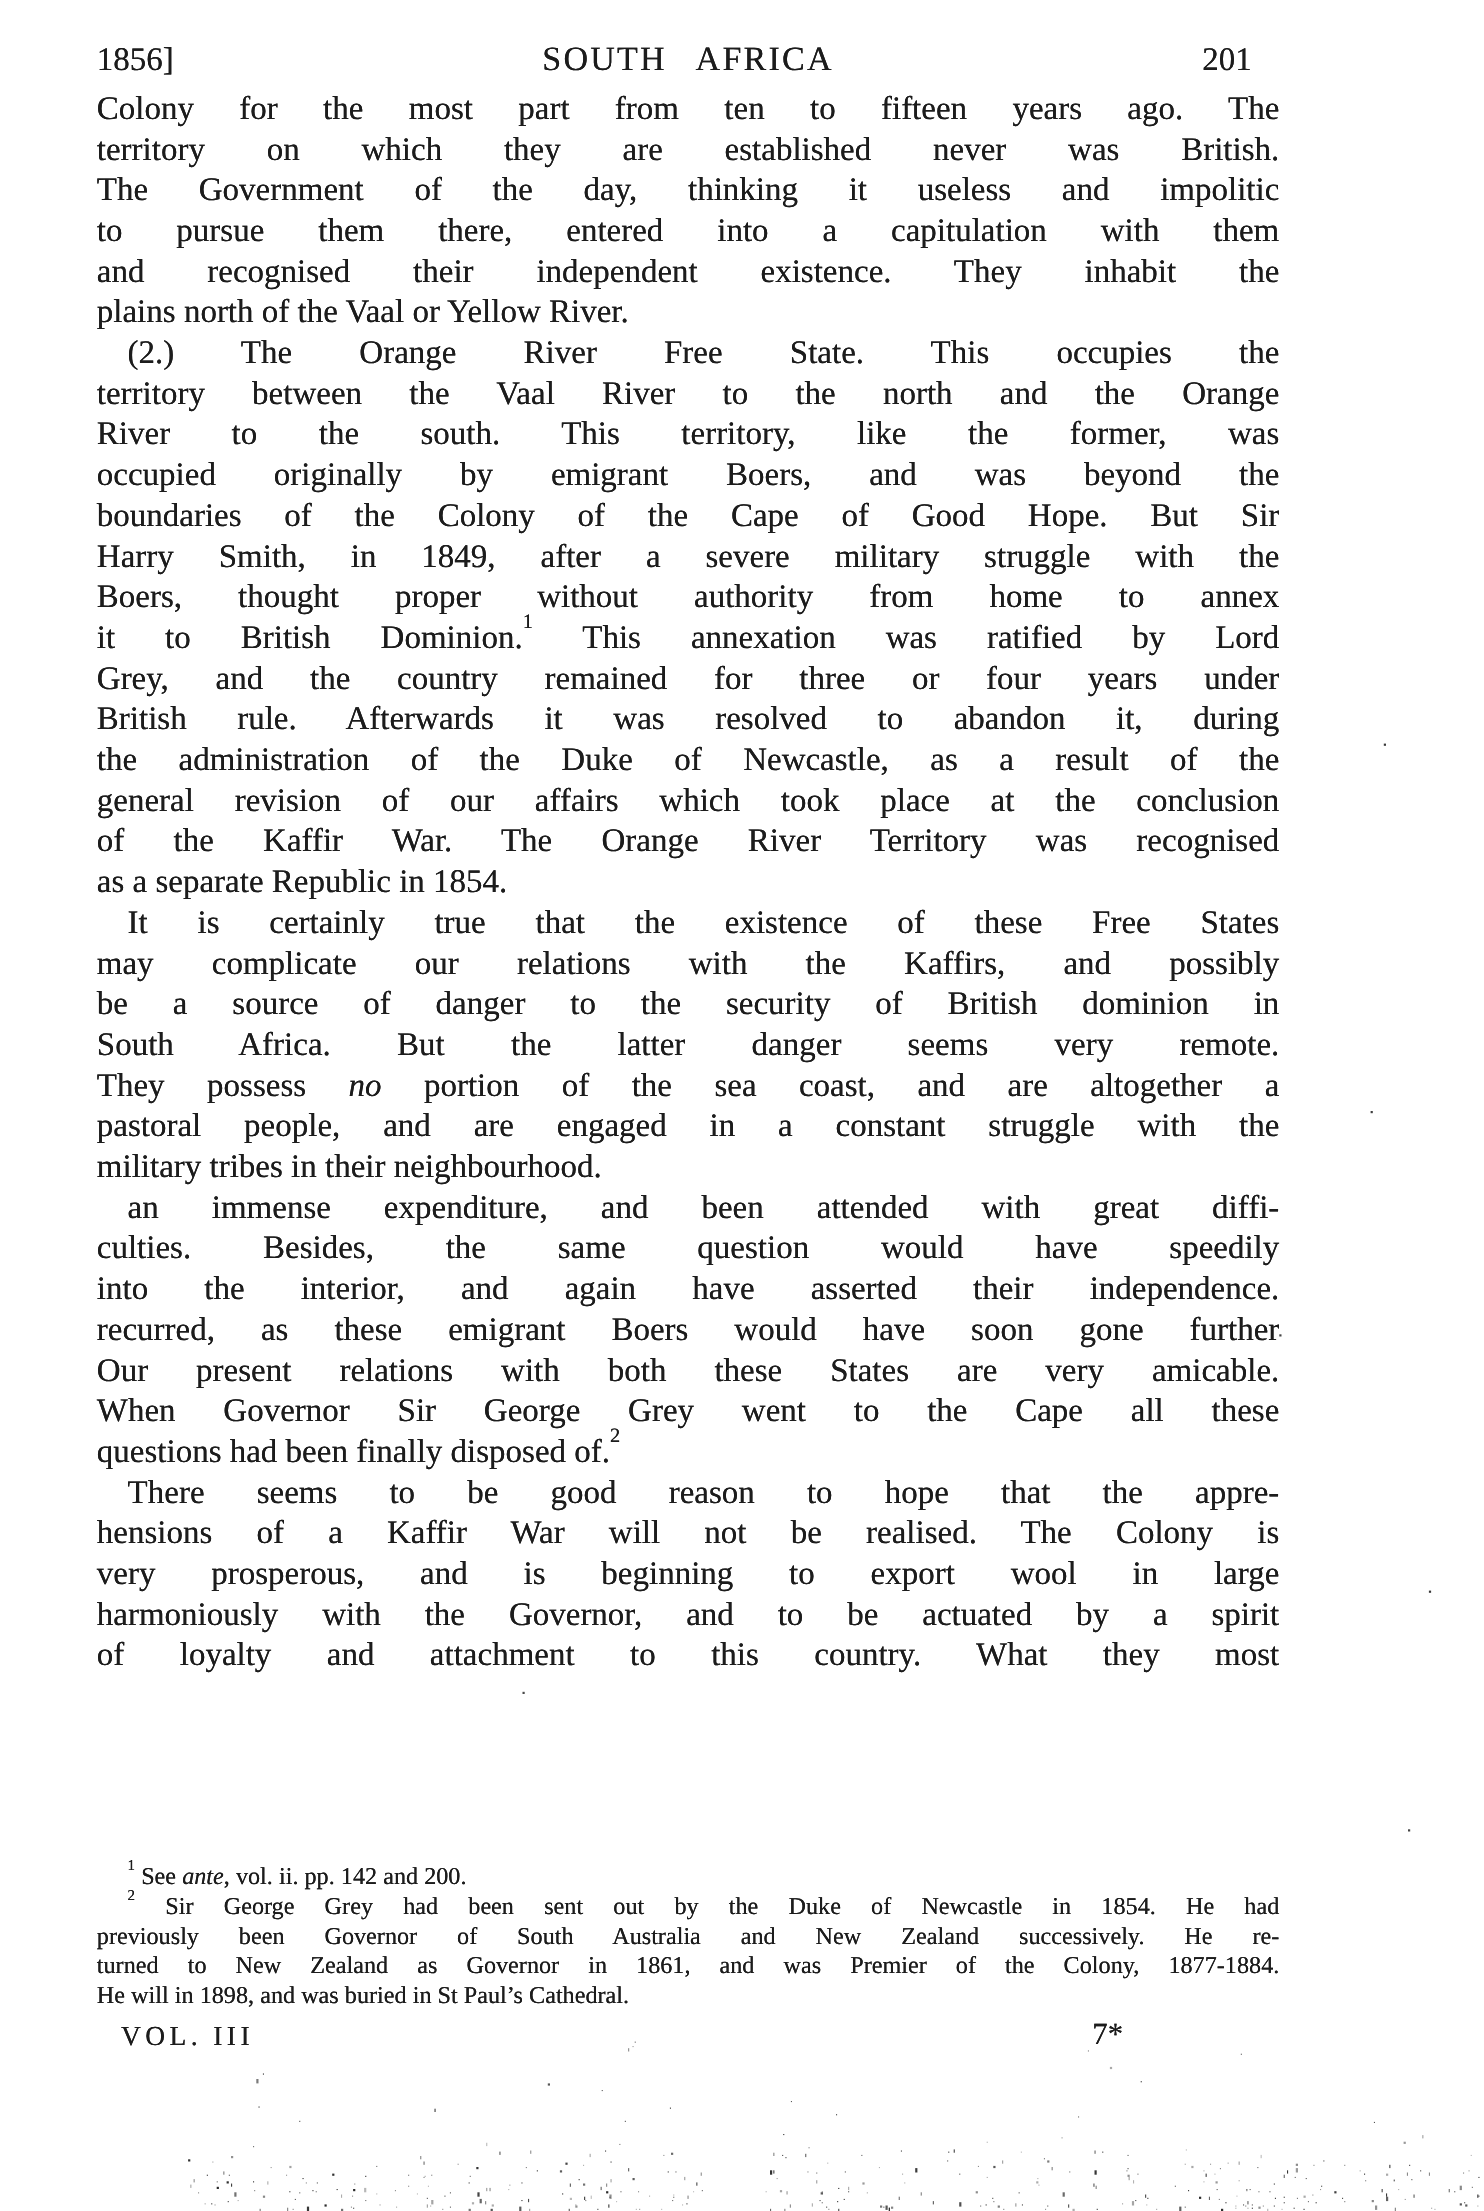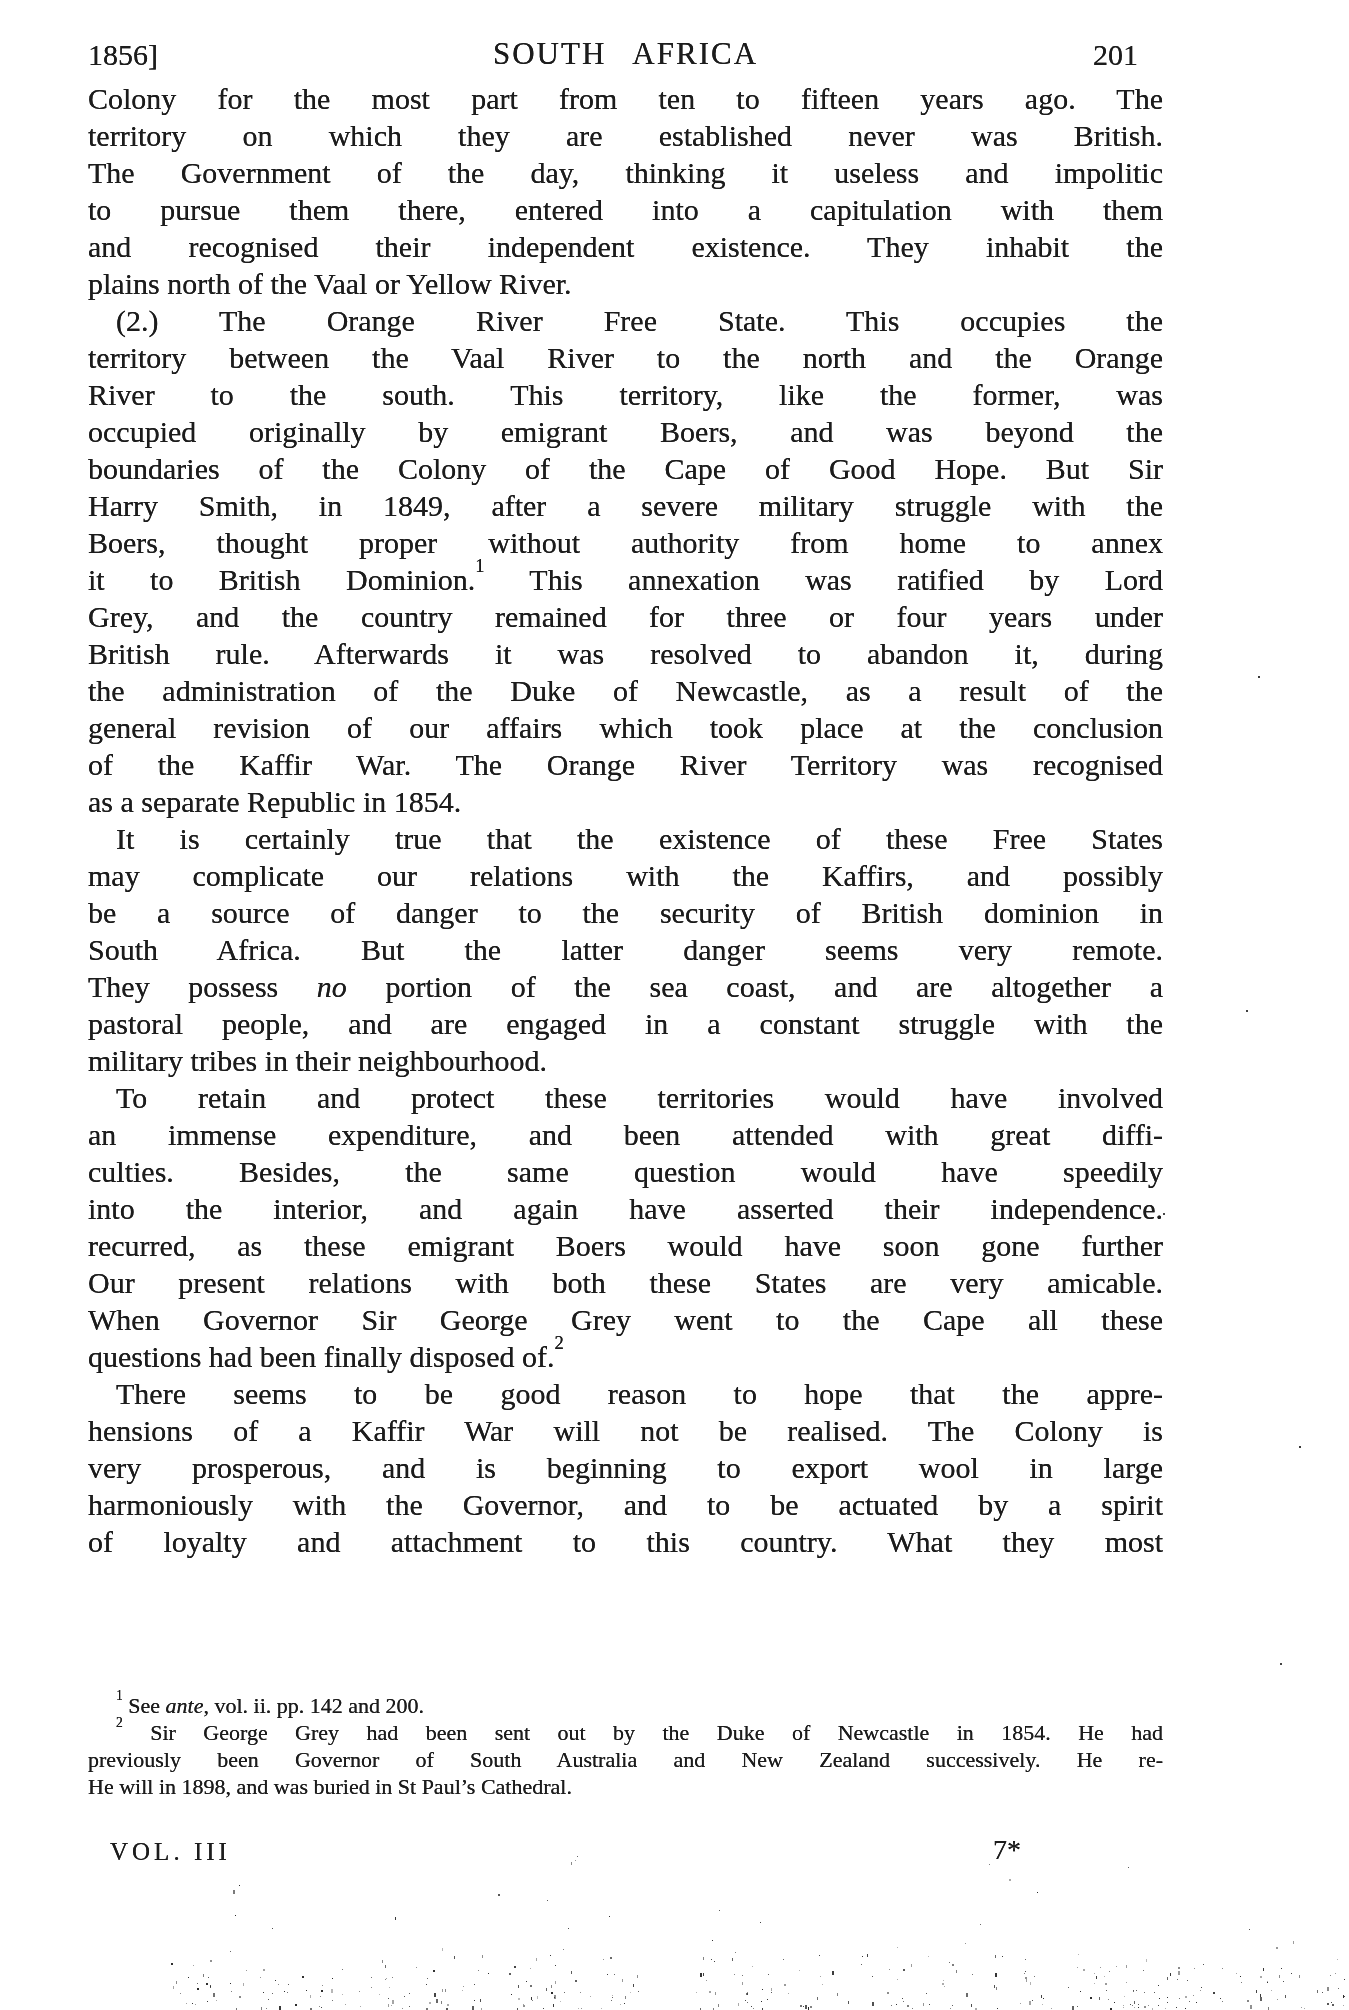--- a/index.html
+++ b/index.html
@@ -86,21 +86,20 @@
       <div class="para indent">
         <div class="line"><span>It is certainly true that the existence of these Free States</span></div>
         <div class="line"><span>may complicate our relations with the Kaffirs, and possibly</span></div>
         <div class="line"><span>be a source of danger to the security of British dominion in</span></div>
         <div class="line"><span>South Africa. But the latter danger seems very remote.</span></div>
         <div class="line"><span>They possess </span><i>no</i><span> portion of the sea coast, and are altogether a</span></div>
         <div class="line"><span>pastoral people, and are engaged in a constant struggle with the</span></div>
         <div class="line left"><span>military tribes in their neighbourhood.</span></div>
       </div>
       <div class="para indent">
-        <div class="line"><span>To retain and protect these territories would have involved</span></div>
         <div class="line"><span>an immense expenditure, and been attended with great diffi-</span></div>
         <div class="line"><span>culties. Besides, the same question would have speedily</span></div>
         <div class="line"><span>into the interior, and again have asserted their independence.</span></div>
         <div class="line"><span>recurred, as these emigrant Boers would have soon gone further</span></div>
         <div class="line"><span>Our present relations with both these States are very amicable.</span></div>
         <div class="line"><span>When Governor Sir George Grey went to the Cape all these</span></div>
         <div class="line left"><span>questions had been finally disposed of.</span><sup>2</sup></div>
       </div>
       <div class="para indent">
         <div class="line"><span>There seems to be good reason to hope that the appre-</span></div>
@@ -111,20 +110,21 @@
       </div>
     </main>
 
   <section class="footnotes" id="footnotes">
       <div class="para indent">
         <div class="line left"><sup>1</sup><span> See </span><i>ante</i><span>, vol. ii. pp. 142 and 200.</span></div>
       </div>
       <div class="para indent">
         <div class="line"><sup>2</sup><span> Sir George Grey had been sent out by the Duke of Newcastle in 1854. He had</span></div>
         <div class="line"><span>previously been Governor of South Australia and New Zealand successively. He re-</span></div>
+        <div class="line"><span>turned to New Zealand as Governor in 1861, and was Premier of the Colony, 1877-1884.</span></div>
         <div class="line left"><span>He will in 1898, and was buried in St Paul’s Cathedral.</span></div>
       </div>
     </section>
 
   <footer class="pagefoot">
     <span class="vol">VOL. III</span>
     <span class="sig">7*</span>
   </footer>
 
   <div class="stray"></div>

